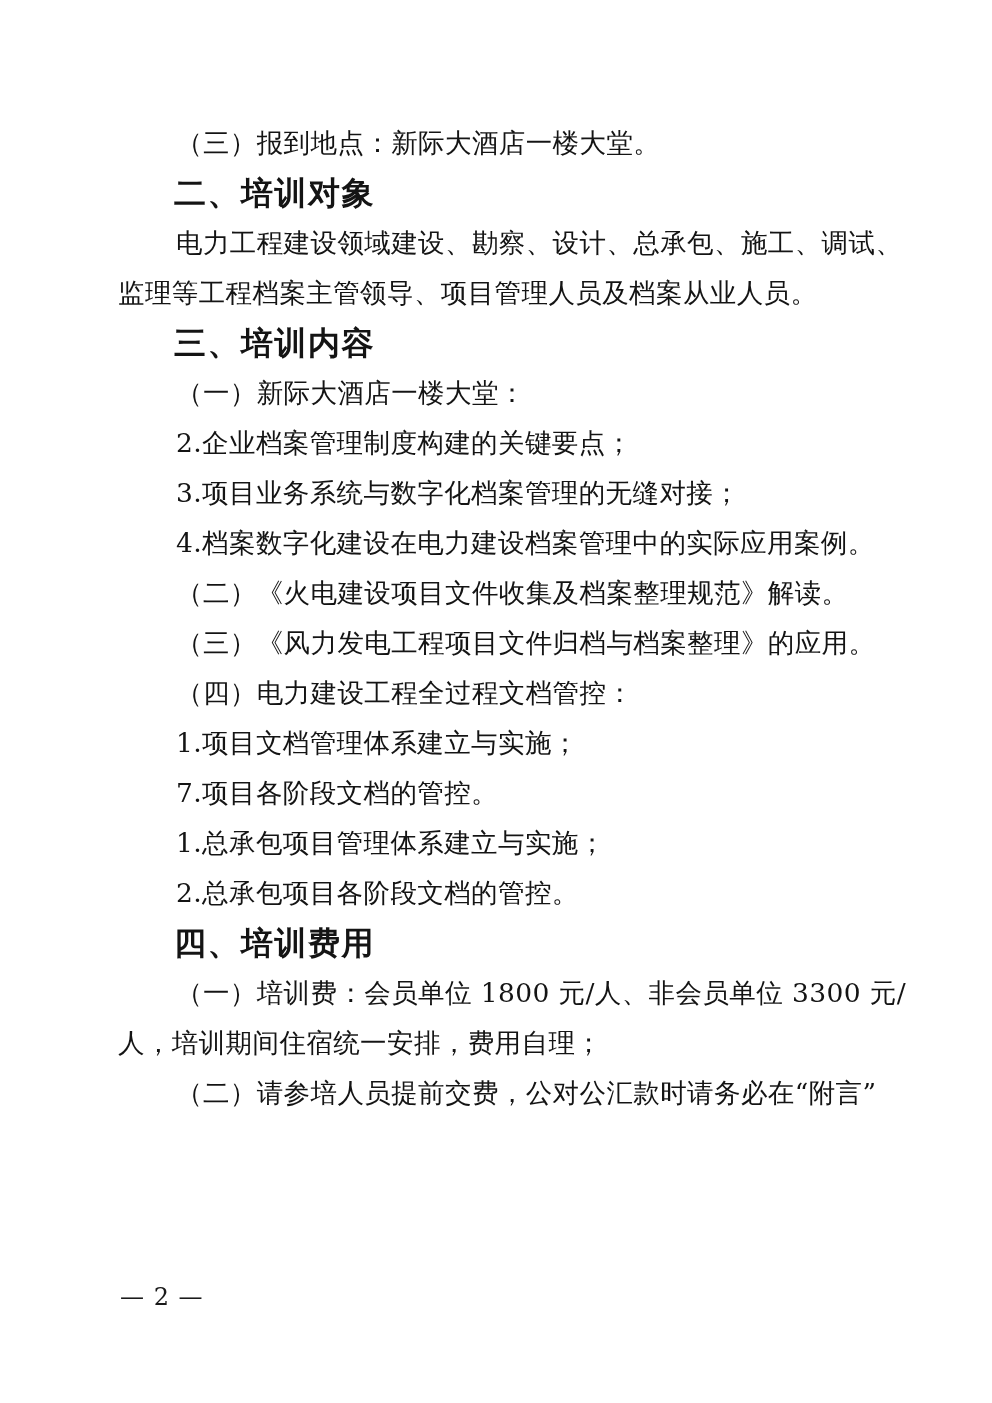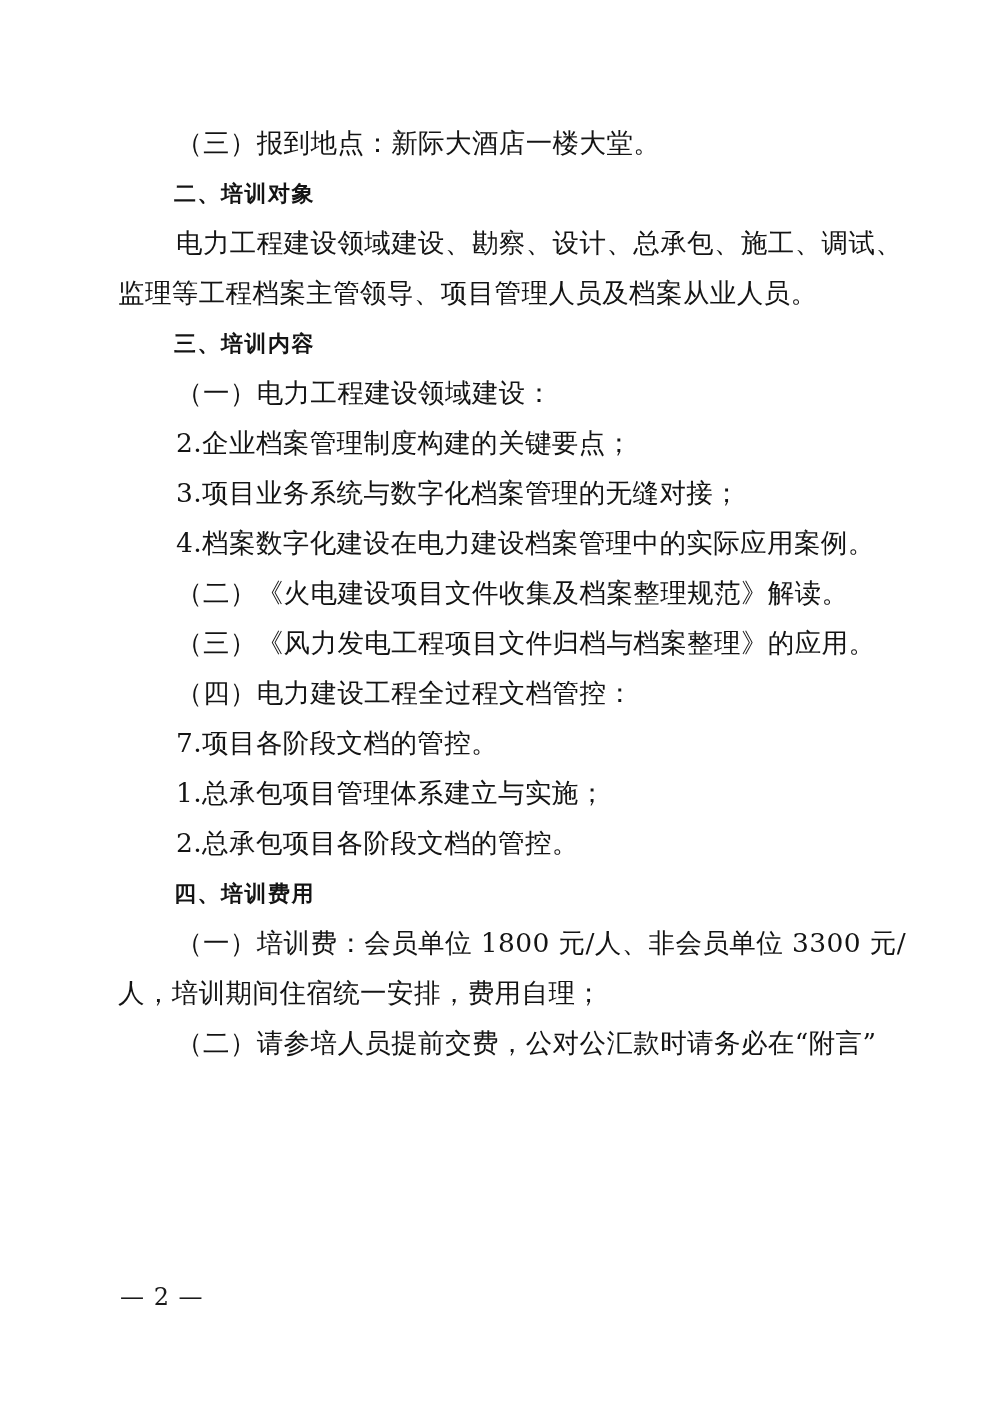--- a/index.html
+++ b/index.html
@@ -36,21 +36,21 @@
     white-space: pre;
     color: #141414;
     font-family: "DejaVu Serif", "Liberation Serif", serif;
   }
   .indent {
     text-indent: 58px;
   }
   .heading {
     text-indent: 56px;
     font-weight: bold;
-    font-size: 22px;
+    font-size: 32px;
     letter-spacing: 1.5px;
   }
   .hang {
     text-indent: 0;
   }
   .pagenum {
     position: absolute;
     left: 120px;
     top: 1280px;
     width: 200px;
@@ -64,27 +64,28 @@
 </head>
 <body>
 
 <div class="page">
   <div class="content">
       <div class="line indent">（三）报到地点：新际大酒店一楼大堂。</div>
       <div class="line heading">二、培训对象</div>
       <div class="line indent">电力工程建设领域建设、勘察、设计、总承包、施工、调试、</div>
       <div class="line hang">监理等工程档案主管领导、项目管理人员及档案从业人员。</div>
       <div class="line heading">三、培训内容</div>
-      <div class="line indent">（一）电力工程建设领域建设：</div>
+      <div class="line indent">（一）新际大酒店一楼大堂：</div>
       <div class="line indent">2.企业档案管理制度构建的关键要点；</div>
       <div class="line indent">3.项目业务系统与数字化档案管理的无缝对接；</div>
       <div class="line indent">4.档案数字化建设在电力建设档案管理中的实际应用案例。</div>
       <div class="line indent">（二）《火电建设项目文件收集及档案整理规范》解读。</div>
       <div class="line indent">（三）《风力发电工程项目文件归档与档案整理》的应用。</div>
       <div class="line indent">（四）电力建设工程全过程文档管控：</div>
+      <div class="line indent">1.项目文档管理体系建立与实施；</div>
       <div class="line indent">7.项目各阶段文档的管控。</div>
       <div class="line indent">1.总承包项目管理体系建立与实施；</div>
       <div class="line indent">2.总承包项目各阶段文档的管控。</div>
       <div class="line heading">四、培训费用</div>
       <div class="line indent">（一）培训费：会员单位 1800 元/人、非会员单位 3300 元/</div>
       <div class="line hang">人，培训期间住宿统一安排，费用自理；</div>
       <div class="line indent">（二）请参培人员提前交费，公对公汇款时请务必在“附言”</div>
     </div>
   <div class="pagenum">— 2 —</div>
 </div>

